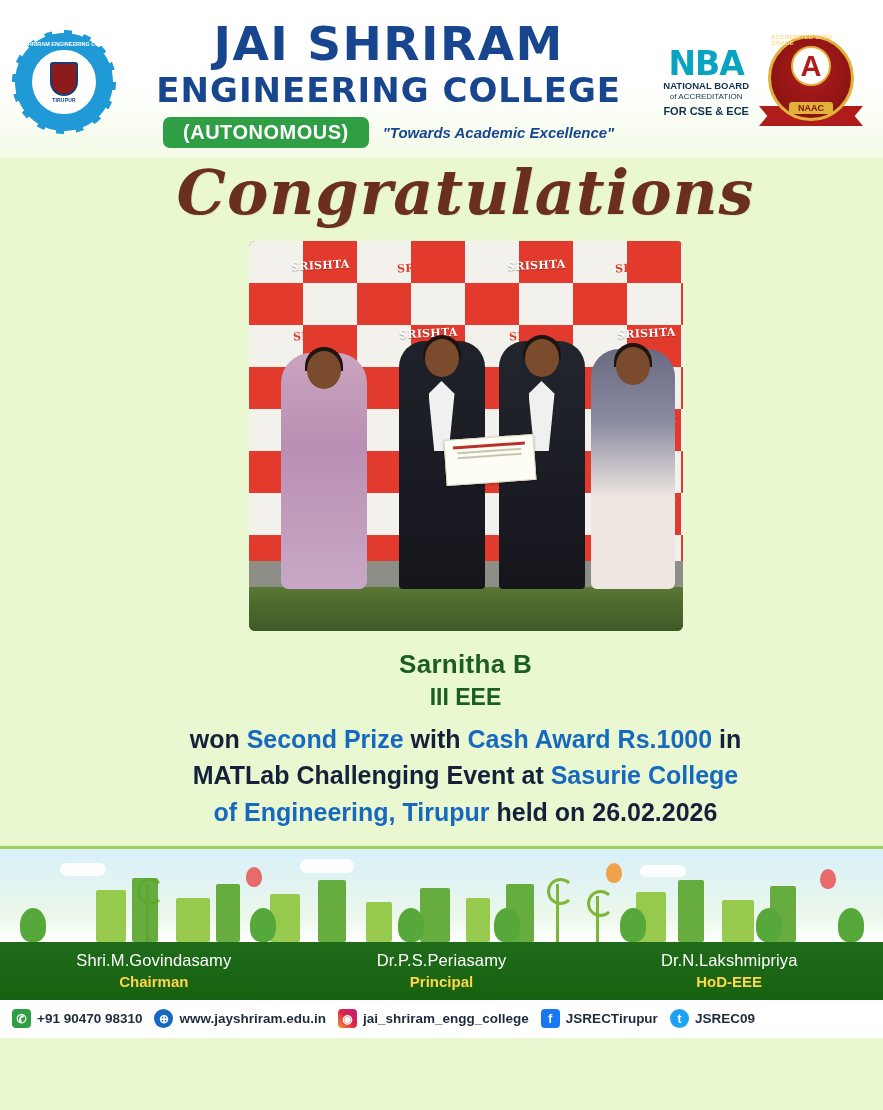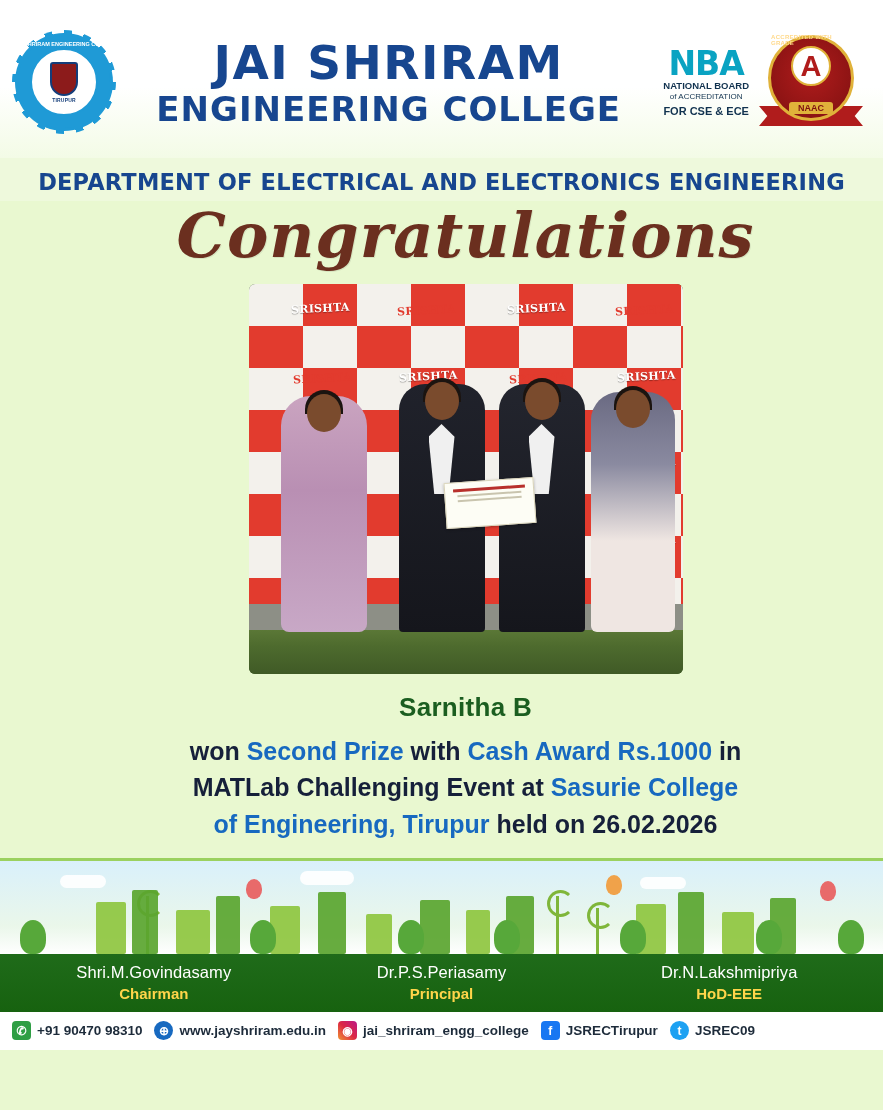--- a/index.html
+++ b/index.html
@@ -230,41 +230,44 @@
         <div class="crest-txt">TIRUPUR</div>
       </div>
       <div class="ring-text">
         <span class="ring-top">JAI SHRIRAM ENGINEERING COLLEGE</span>
       </div>
     </div>
 
     <div class="title-block">
       <div class="t1">JAI SHRIRAM</div>
       <div class="t2">ENGINEERING COLLEGE</div>
+      <div class="row3">
+        <div class="auton">(AUTONOMOUS)</div>
+        <div class="tagline">"Towards Academic Excellence"</div>
+      </div>
     </div>
 
     <div class="badges">
       <div class="nba">
         <div class="nba-logo">NBA</div>
         <div class="nba-l1">NATIONAL BOARD</div>
         <div class="nba-l2">of ACCREDITATION</div>
         <div class="nba-l3">FOR CSE &amp; ECE</div>
       </div>
       <div class="naac">
         <div class="ribbon"></div>
         <div class="naac-circle">
           <div class="naac-top">ACCREDITED WITH GRADE</div>
           <div class="naac-a">A</div>
           <div class="naac-lbl">NAAC</div>
         </div>
       </div>
     </div>
   </div>
 
-  <div class="dept">DEPARTMENT OF ELECTRICAL AND ELECTRONICS ENGINEERING</div>
 
   <div class="body-area">
     <div class="congrats">Congratulations</div>
 
     <div class="photo-wrap">
       <div class="photo">
         <div class="backdrop"></div>
         <div class="brand-tiles">
           <span class="brand" style="left:42px;  top:18px;">SRISHTA</span>
           <span class="brand dark" style="left:148px; top:20px;">SRISHTA</span>
@@ -303,20 +306,21 @@
         </div>
         <div class="certificate">
           <div class="cert-line"></div>
           <div class="cert-line2"></div>
           <div class="cert-line2"></div>
         </div>
       </div>
     </div>
 
     <div class="name">Sarnitha B</div>
+    <div class="klass">III EEE</div>
 
     <div class="desc">
       <span>won </span><span class="hl">Second Prize</span><span> with </span><span class="hl">Cash Award Rs.1000</span><span> in</span><br>
       <span>MATLab Challenging  Event at </span><span class="hl">Sasurie College</span><br>
       <span class="hl">of Engineering, Tirupur</span><span> held on 26.02.2026</span>
     </div>
   </div>
 
   <div class="city">
     <div class="cloud" style="left:60px;  top:14px; width:46px;height:13px;"></div>

